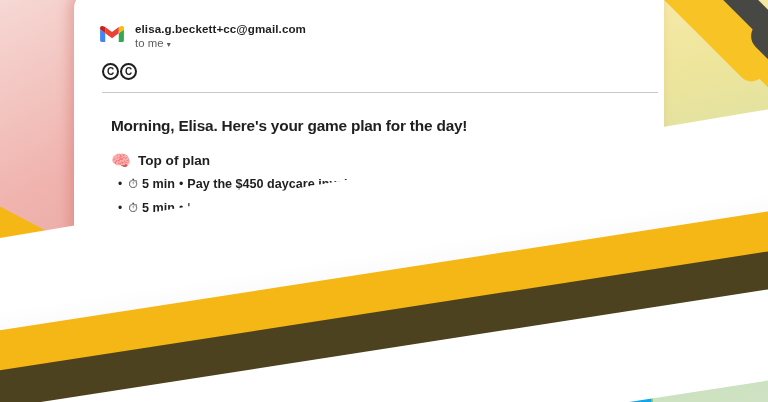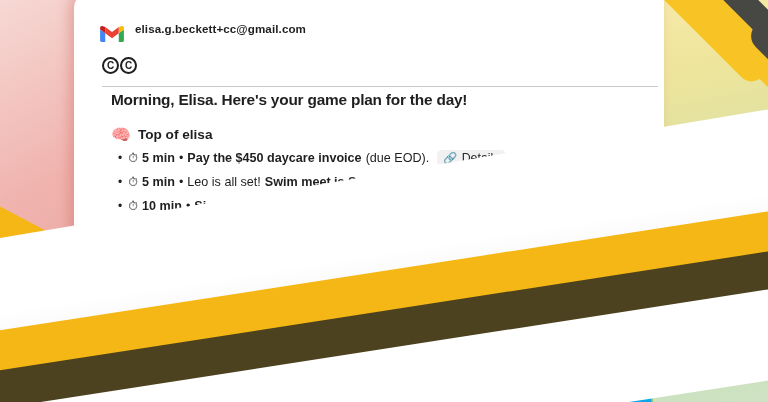--- a/index.html
+++ b/index.html
@@ -129,21 +129,21 @@
   }
 
   .divider {
     height: 1px; background: #c9c9c9;
     margin: 12px 0 0 2px;
     width: 556px;
   }
 
   .greeting {
     font-size: 15.4px; font-weight: bold; color: #1f1f1f;
-    margin-top: 4px; padding-left: 11px; letter-spacing: -.2px;
+    margin-top: 24px; padding-left: 11px; letter-spacing: -.2px;
   }
 
   .section-head {
     display: flex; align-items: center; gap: 7px;
     margin-top: 16px; padding-left: 11px;
   }
   .section-head-label {
     font-size: 13.6px; font-weight: bold; color: #1f1f1f;
   }
 
@@ -214,37 +214,41 @@
         <svg class="gmail-logo" viewBox="0 0 48 36">
           <path fill="#ffffff" d="M4 4h40v28H4z"></path>
           <path fill="#4285f4" d="M3.3 33h7.2V15.6L.2 7.9v22.2C.2 31.7 1.6 33 3.3 33z"></path>
           <path fill="#34a853" d="M37.5 33h7.2c1.7 0 3.1-1.3 3.1-3V7.9L37.5 15.6z"></path>
           <path fill="#fbbc04" d="M37.5 3.1v12.5L47.8 7.9V4.6c0-3-3.5-4.8-6-3L37.5 3.1z"></path>
           <path fill="#ea4335" d="M10.5 15.6V3.1L24 13.2 37.5 3.1v12.5L24 25.7z"></path>
           <path fill="#c5221f" d="M.2 4.6v3.3l10.3 7.7V3.1L6.2 1.6c-2.5-1.8-6 0-6 3z"></path>
         </svg>
         <div class="sender-text">
           <div class="sender-email">elisa.g.beckett+cc@gmail.com</div>
+          <div class="sender-to">
+            <span>to me</span>
+            <span class="caret">▾</span>
+          </div>
         </div>
       </div>
 
       <div class="subject-row">
         <span class="cc-marks">
           <span class="cc-mark">C</span>
           <span class="cc-mark">C</span>
         </span>
       </div>
 
       <div class="divider"></div>
 
       <div class="greeting">Morning, Elisa. Here's your game plan for the day!</div>
 
       <div class="section-head">
         <span>🧠</span>
-        <span class="section-head-label">Top of elisa</span>
+        <span class="section-head-label">Top of plan</span>
       </div>
 
       <div class="bullets">
 
         <div class="bullet">
           <span class="bullet-dot">•</span>
           <span class="clock-emoji">⏱</span>
           <span class="b-time">5 min</span>
           <span class="b-sep">•</span>
           <span class="b-strong">Pay the $450 daycare invoice</span>

